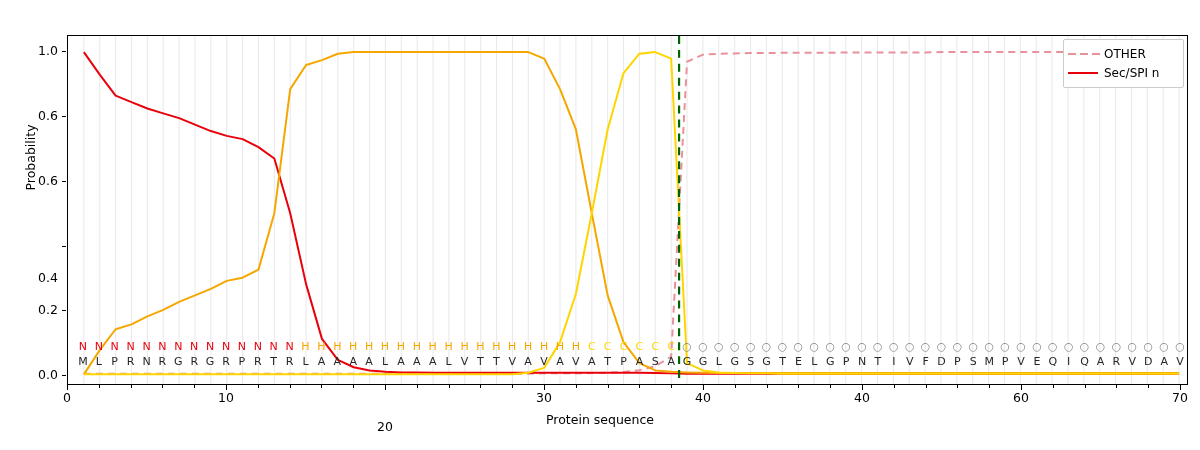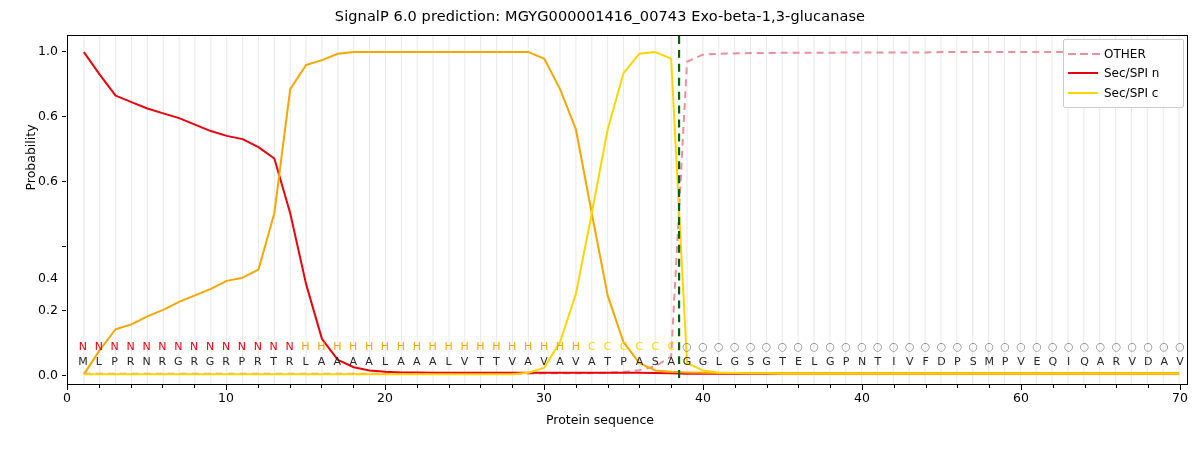--- a/index.html
+++ b/index.html
@@ -104,21 +104,20 @@
   .legend-swatch .seg{position:absolute;top:5px;height:2.1px;}
   .legend-label{
     font-size:12px;color:#000;white-space:nowrap;
   }
 </style>
 </head>
 <body>
 
 <div id="figure">
 
-  <div id="chart-title">SignalP 6.0 prediction: MGYG000001416_00743 Exo-beta-1,3-glucanase</div>
 
   <div id="ylabel">Probability</div>
   <div id="yaxis-ticks">
       <div class="ytick-label" style="left: 14px; width: 44px; right: auto; top: 367.278px;">0.0</div>
       <div class="ytick-mark" style="left: 62px; top: 375.278px;"></div>
       <div class="ytick-label" style="left: 14px; width: 44px; right: auto; top: 302.463px;">0.2</div>
       <div class="ytick-mark" style="left: 62px; top: 310.463px;"></div>
       <div class="ytick-label" style="left: 14px; width: 44px; right: auto; top: 237.648px; margin-top: 32px;">0.4</div>
       <div class="ytick-mark" style="left: 62px; top: 245.648px;"></div>
       <div class="ytick-label" style="left: 14px; width: 44px; right: auto; top: 172.833px;">0.6</div>
@@ -209,21 +208,21 @@
         <path d="M15.90 340.28 L31.80 340.28 L47.70 340.28 L63.60 340.28 L79.50 340.28 L95.40 340.28 L111.30 340.28 L127.21 340.28 L143.11 340.28 L159.01 340.28 L174.91 340.28 L190.81 340.28 L206.71 340.28 L222.61 340.28 L238.51 340.28 L254.41 340.28 L270.31 340.28 L286.21 340.28 L302.11 340.28 L318.01 340.28 L333.91 340.28 L349.82 340.28 L365.72 340.28 L381.62 340.28 L397.52 340.28 L413.42 340.28 L429.32 340.28 L445.22 340.28 L461.12 338.66 L477.02 333.80 L492.92 307.87 L508.82 259.26 L524.72 178.24 L540.62 93.98 L556.52 37.27 L572.43 17.82 L588.33 16.20 L604.23 22.69 L620.13 328.94 L636.03 336.39 L651.93 338.33 L667.83 338.98 L683.73 339.31 L699.63 339.31 L715.53 339.63 L731.43 339.63 L747.33 339.63 L763.23 339.63 L779.13 339.63 L795.04 339.63 L810.94 339.63 L826.84 339.63 L842.74 339.63 L858.64 339.63 L874.54 339.63 L890.44 339.63 L906.34 339.63 L922.24 339.63 L938.14 339.63 L954.04 339.63 L969.94 339.63 L985.84 339.63 L1001.74 339.63 L1017.65 339.63 L1033.55 339.63 L1049.45 339.63 L1065.35 339.63 L1081.25 339.63 L1097.15 339.63 L1113.05 339.63" fill="none" stroke="#ffd500" stroke-width="2" stroke-linejoin="round" stroke-linecap="butt"></path>
         <line x1="612.1773049645391" x2="612.1773049645391" y1="0" y2="350" stroke="#006400" stroke-width="2.2" stroke-dasharray="8,6"></line>
       </svg>
   </div>
 
   <div id="xaxis-ticks">
       <div class="xtick-label" style="left: 47px;">0</div>
       <div class="xtick-mark" style="left: 67px;"></div>
       <div class="xtick-label" style="left: 206.007px;">10</div>
       <div class="xtick-mark" style="left: 226.007px;"></div>
-      <div class="xtick-label" style="left: 365.014px;">20</div>
+      <div class="xtick-label" style="left: 365.014px; margin-top: 29px;">20</div>
       <div class="xtick-mark" style="left: 385.014px;"></div>
       <div class="xtick-label" style="left: 524.021px;">30</div>
       <div class="xtick-mark" style="left: 544.021px;"></div>
       <div class="xtick-label" style="left: 683.028px;">40</div>
       <div class="xtick-mark" style="left: 703.028px;"></div>
       <div class="xtick-label" style="left: 842.035px;">40</div>
       <div class="xtick-mark" style="left: 862.035px;"></div>
       <div class="xtick-label" style="left: 1001.04px;">60</div>
       <div class="xtick-mark" style="left: 1021.04px;"></div>
       <div class="xtick-label" style="left: 1160.05px;">70</div>
@@ -410,21 +409,15 @@
           <span class="seg" style="left: 24px; width: 8px; background: rgb(232, 145, 155);"></span>
         </span>
         <span class="legend-label">OTHER</span>
       </div>
       <div class="legend-row">
         <span class="legend-swatch">
           <span class="seg" style="left: 0px; width: 30px; background: rgb(232, 0, 11);"></span>
         </span>
         <span class="legend-label">Sec/SPI n</span>
       </div>
-      <div class="legend-row">
-        <span class="legend-swatch">
-          <span class="seg" style="left: 0px; width: 30px; background: rgb(255, 213, 0);"></span>
-        </span>
-        <span class="legend-label">Sec/SPI c</span>
-      </div>
     </div>
 
 </div>
 
 </body></html>

